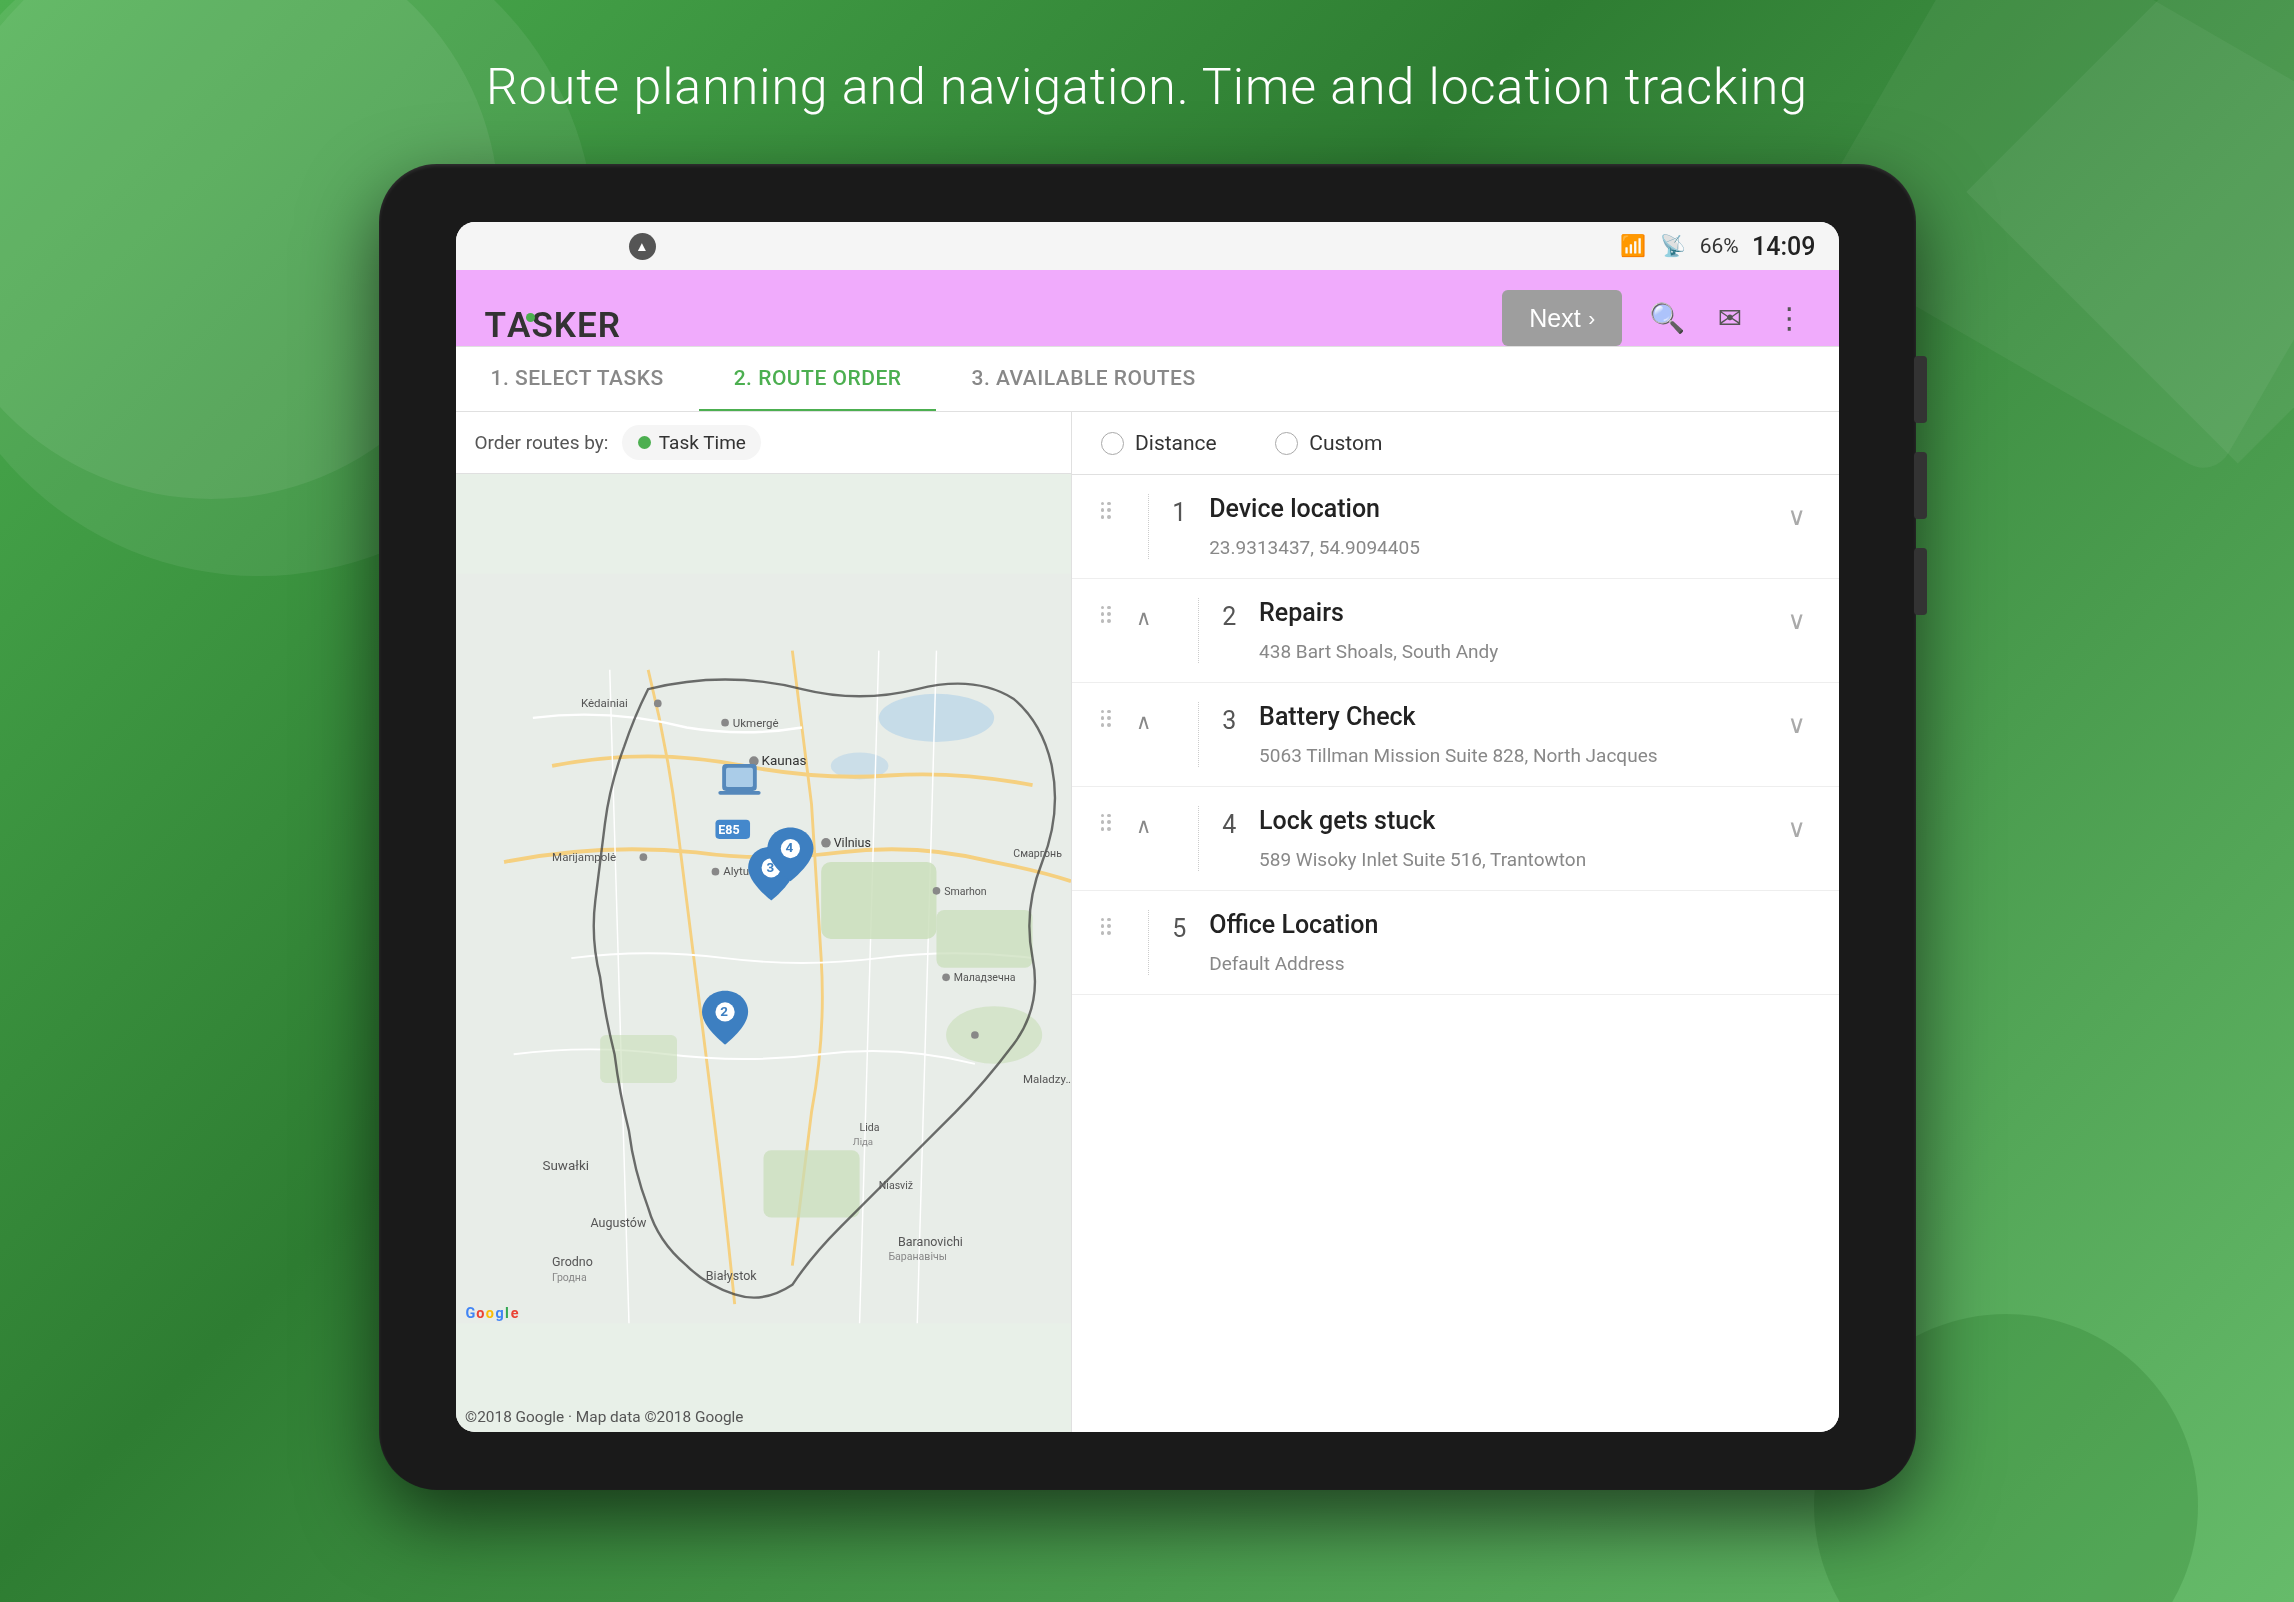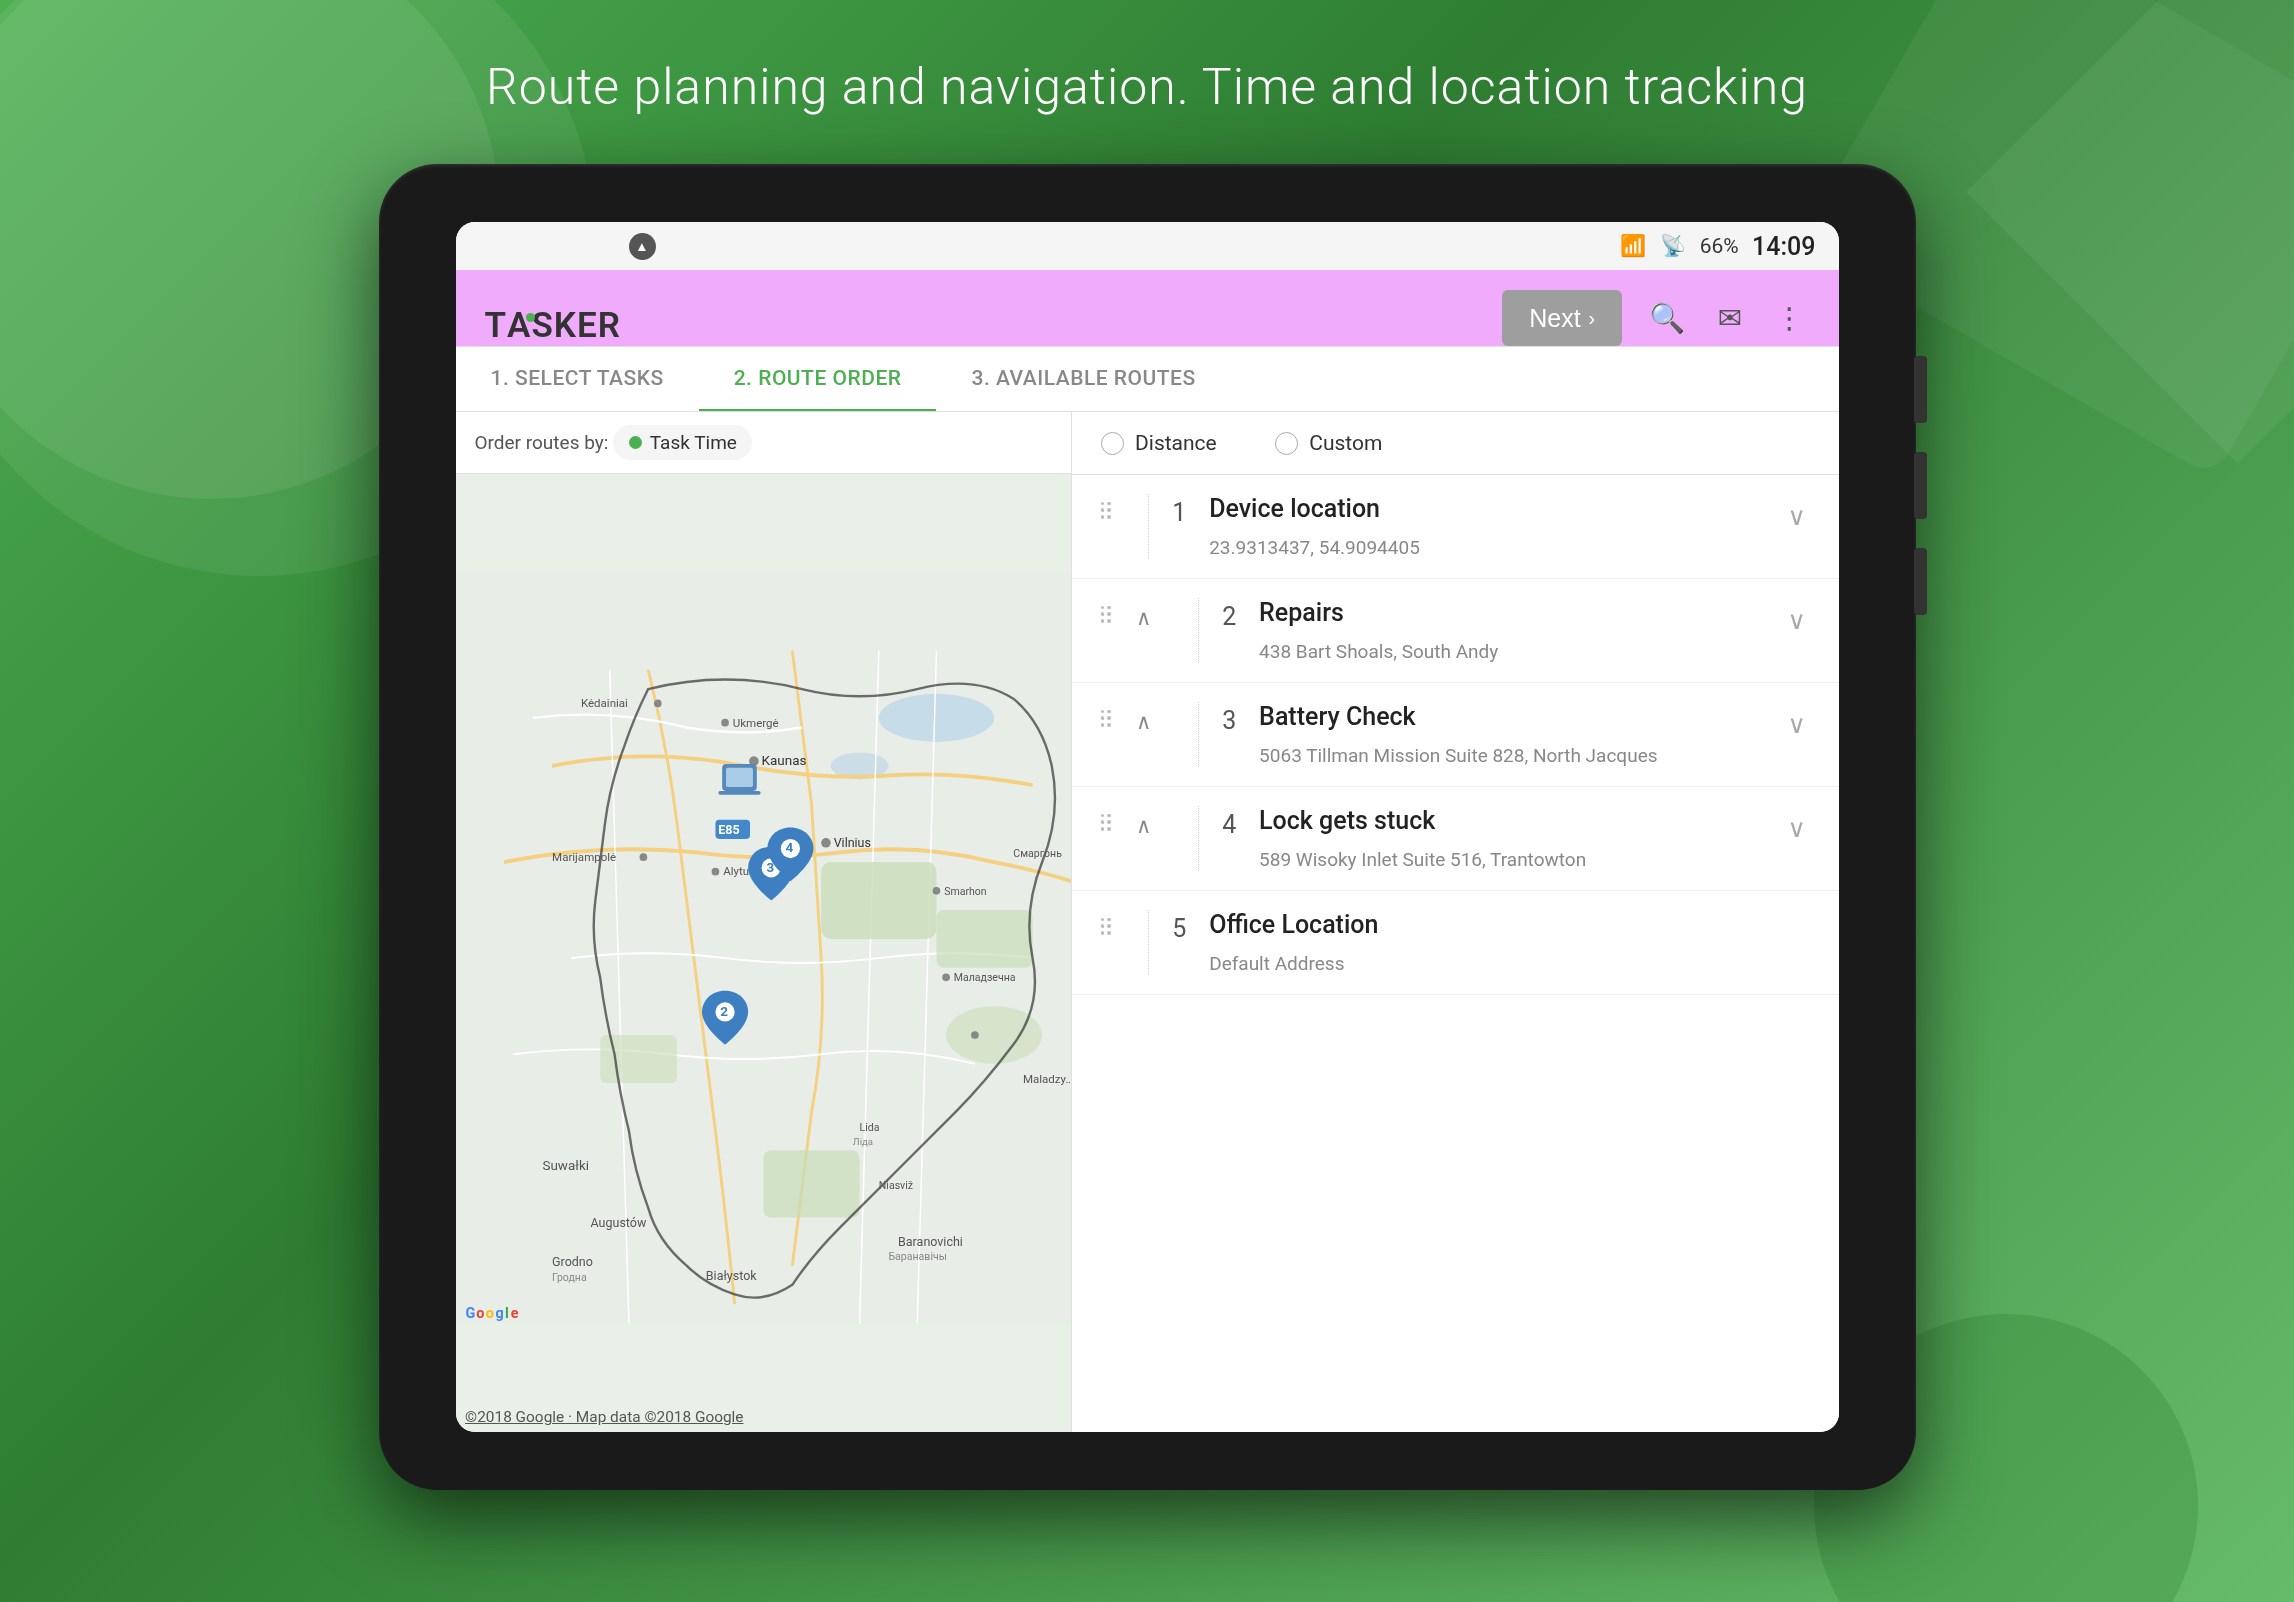--- a/index.html
+++ b/index.html
@@ -251,21 +251,21 @@
     }
 
     .order-bar {
       position: absolute;
       top: 0; left: 0; right: 0;
       z-index: 5;
       background: white;
       display: flex;
       align-items: center;
       padding: 13.4px 19px;
-      gap: 5px;
+      gap: 14px;
       font-size: 19px;
       color: #555;
       border-bottom: 1px solid #e0e0e0;
     }
     .order-bar-label {
       font-size: 19px;
       color: #555;
     }
     .task-time-badge {
       display: flex;
@@ -295,21 +295,20 @@
       height: calc(100% - 53px);
     }
 
     .map-credit {
       position: absolute;
       bottom: 5.8px;
       left: 9.6px;
       font-size: 15.4px;
       color: #555;
       z-index: 10;
-      text-decoration: underline;
     }
 
     
     .route-panel {
       flex: 1;
       background: white;
       overflow-y: auto;
       border-left: 1px solid #e0e0e0;
     }
 

